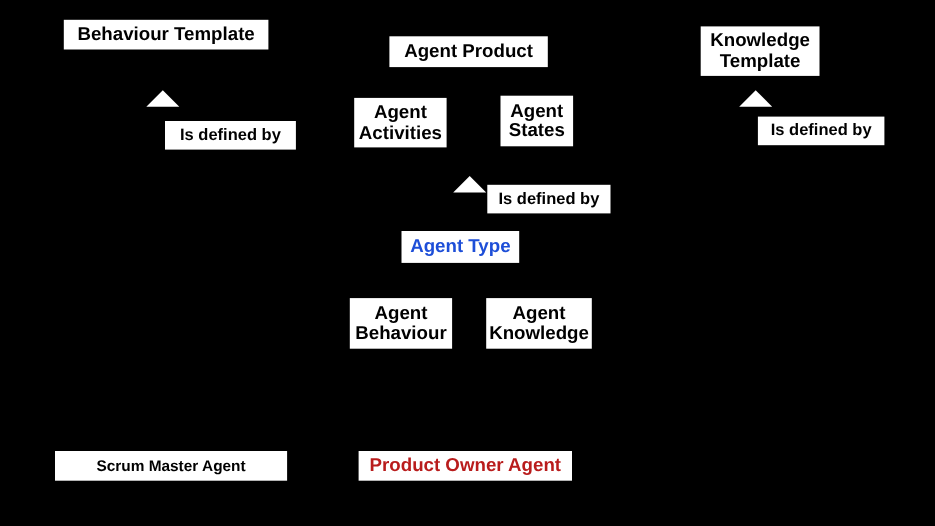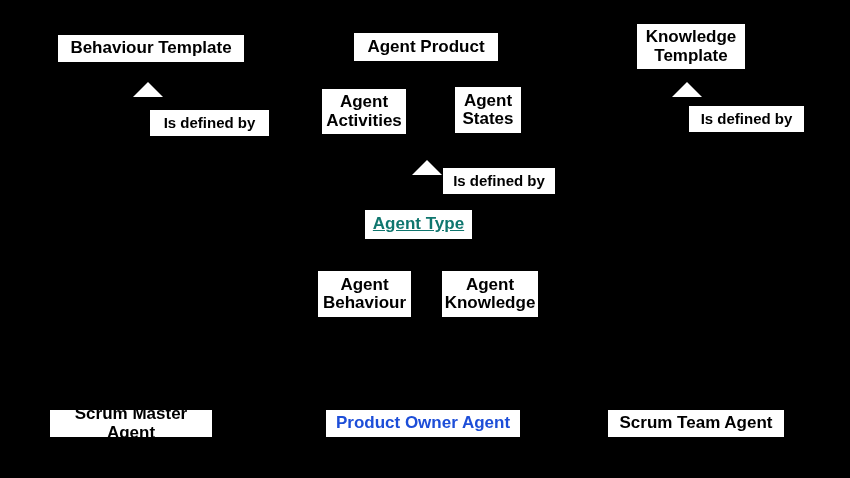--- a/index.html
+++ b/index.html
@@ -42,35 +42,34 @@
     border-left: 15px solid transparent;
     border-right: 15px solid transparent;
     border-bottom-style: solid;
     border-bottom-color: #ffffff;
   }
 </style>
 </head>
 <body>
 
 <div id="canvas" style="background: rgb(0, 0, 0);">
-    <div class="node bold" style="left: 58px; top: 35px; width: 186px; height: 27px; font-size: 17px; background: rgb(255, 255, 255); color: rgb(0, 0, 0);">Behaviour Template</div>
+    <div class="node bold" style="left: 58px; top: 18px; width: 186px; height: 27px; font-size: 17px; background: rgb(255, 255, 255); color: rgb(0, 0, 0);">Behaviour Template</div>
     <div class="node bold" style="left: 354px; top: 33px; width: 144px; height: 28px; font-size: 17px; background: rgb(255, 255, 255); color: rgb(0, 0, 0);">Agent Product</div>
     <div class="node bold" style="left: 637px; top: 24px; width: 108px; height: 45px; font-size: 17px; background: rgb(255, 255, 255); color: rgb(0, 0, 0);">Knowledge
 Template</div>
     <div class="node normal" style="left: 322px; top: 89px; width: 84px; height: 45px; font-size: 17px; background: rgb(255, 255, 255); color: rgb(0, 0, 0);">Agent
 Activities</div>
     <div class="node normal" style="left: 455px; top: 87px; width: 66px; height: 46px; font-size: 17px; background: rgb(255, 255, 255); color: rgb(0, 0, 0);">Agent
 States</div>
-    <div class="node bold" style="left: 365px; top: 210px; width: 107px; height: 29px; font-size: 17px; background: rgb(255, 255, 255); color: #0f766e; text-decoration: underline;">Agent Type</div>
+    <div class="node bold" style="left: 365px; top: 210px; width: 107px; height: 29px; font-size: 17px; background: rgb(255, 255, 255); color: #1d4ed8;">Agent Type</div>
     <div class="node normal" style="left: 318px; top: 271px; width: 93px; height: 46px; font-size: 17px; background: rgb(255, 255, 255); color: rgb(0, 0, 0);">Agent
 Behaviour</div>
     <div class="node normal" style="left: 442px; top: 271px; width: 96px; height: 46px; font-size: 17px; background: rgb(255, 255, 255); color: rgb(0, 0, 0);">Agent
 Knowledge</div>
     <div class="node bold" style="left: 150px; top: 110px; width: 119px; height: 26px; font-size: 15px; background: rgb(255, 255, 255); color: rgb(0, 0, 0);">Is defined by</div>
     <div class="node bold" style="left: 443px; top: 168px; width: 112px; height: 26px; font-size: 15px; background: rgb(255, 255, 255); color: rgb(0, 0, 0);">Is defined by</div>
     <div class="node bold" style="left: 689px; top: 106px; width: 115px; height: 26px; font-size: 15px; background: rgb(255, 255, 255); color: rgb(0, 0, 0);">Is defined by</div>
-    <div class="node bold" style="left: 50px; top: 410px; width: 162px; height: 27px; font-size: 17px; background: rgb(255, 255, 255); color: rgb(0, 0, 0);">Scrum Master Agent</div>
-    <div class="node bold" style="left: 326px; top: 410px; width: 194px; height: 27px; font-size: 17px; background: rgb(255, 255, 255); color: #1d4ed8;">Product Owner Agent</div>
-    <div class="node bold" style="left: 608px; top: 410px; width: 176px; height: 27px; font-size: 17px; background: rgb(255, 255, 255); color: rgb(0, 0, 0);">Scrum Team Agent</div>
+    <div class="node bold" style="left: 50px; top: 410px; width: 211px; height: 27px; font-size: 14px; background: rgb(255, 255, 255); color: rgb(0, 0, 0);">Scrum Master Agent</div>
+    <div class="node bold" style="left: 326px; top: 410px; width: 194px; height: 27px; font-size: 17px; background: rgb(255, 255, 255); color: #b91c1c;">Product Owner Agent</div>
     <div class="arrowhead" style="left: 133px; top: 82px; border-left-width: 15px; border-right-width: 15px; border-bottom-width: 15px; border-bottom-color: rgb(255, 255, 255);"></div>
     <div class="arrowhead" style="left: 412px; top: 160px; border-left-width: 15px; border-right-width: 15px; border-bottom-width: 15px; border-bottom-color: rgb(255, 255, 255);"></div>
     <div class="arrowhead" style="left: 672px; top: 82px; border-left-width: 15px; border-right-width: 15px; border-bottom-width: 15px; border-bottom-color: rgb(255, 255, 255);"></div>
   </div>
 
 </body></html>

